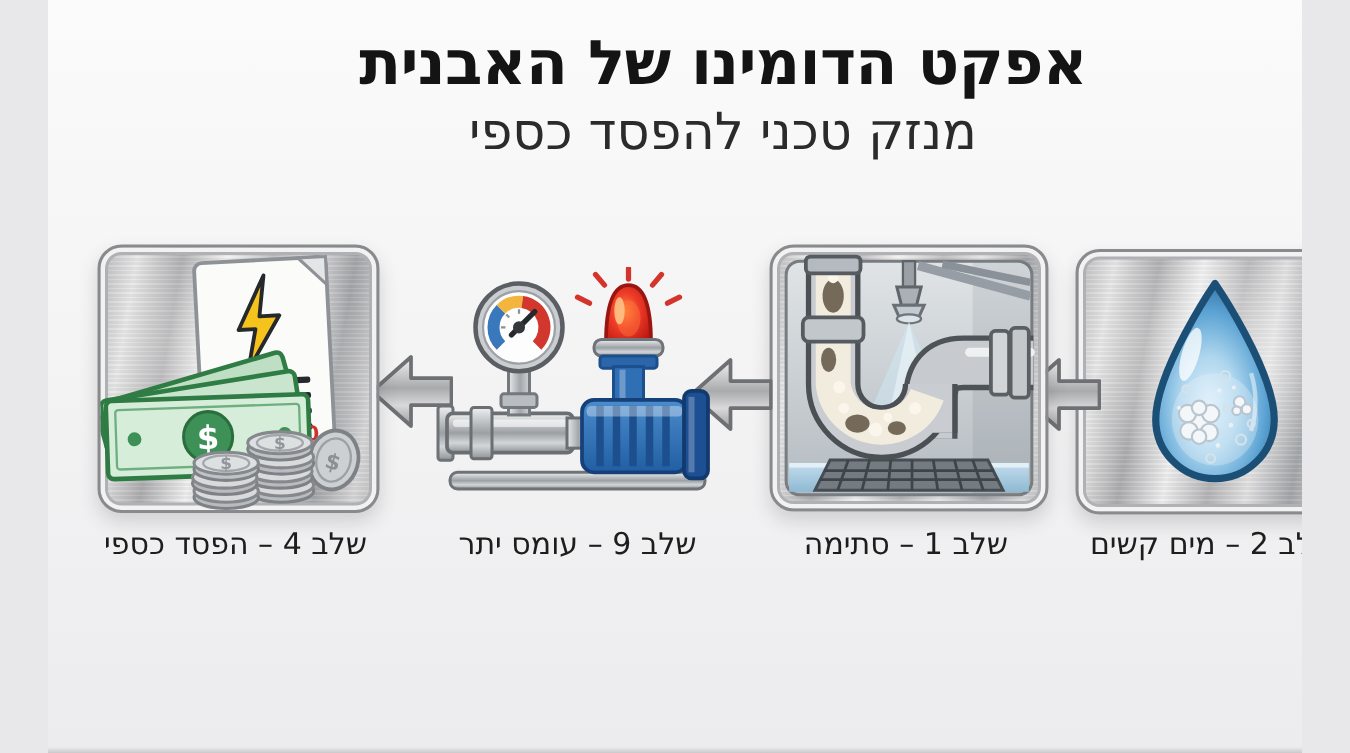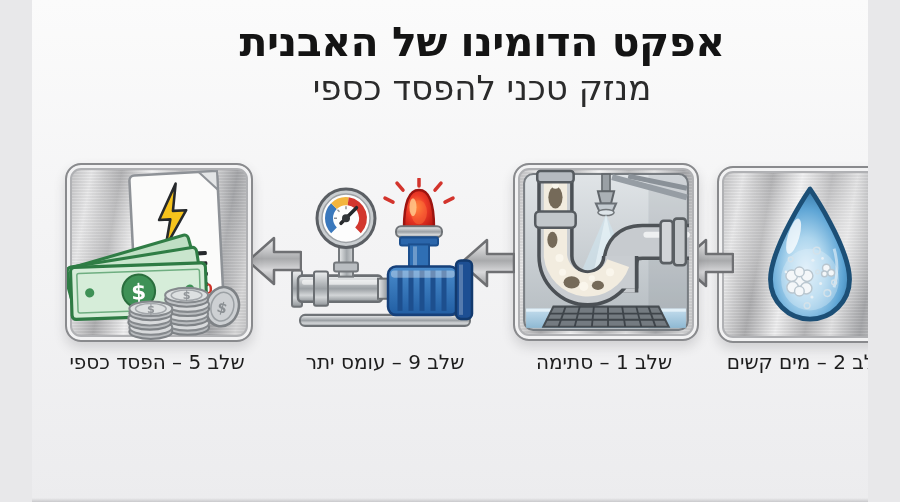--- a/index.html
+++ b/index.html
@@ -345,17 +345,17 @@
         <ellipse cx="82" cy="156" rx="21" ry="7" fill="#d8dadc" stroke="#85898d" stroke-width="2"></ellipse>
         <ellipse cx="81" cy="151" rx="21" ry="7" fill="#b9bcbf" stroke="#7e8286" stroke-width="2"></ellipse>
         <ellipse cx="81" cy="147" rx="21" ry="7" fill="#d8dadc" stroke="#85898d" stroke-width="2"></ellipse>
         <ellipse cx="82" cy="142" rx="21" ry="7" fill="#c0c3c6" stroke="#7e8286" stroke-width="2"></ellipse>
         <ellipse cx="82" cy="138" rx="21" ry="7" fill="#dde0e1" stroke="#85898d" stroke-width="2"></ellipse>
         <ellipse cx="82" cy="138" rx="15" ry="5" fill="none" stroke="#a3a7ab" stroke-width="1.5"></ellipse>
         <text x="82" y="142" text-anchor="middle" font-size="11" font-weight="bold" fill="#92969a" font-family="DejaVu Sans, sans-serif">$</text>
       </g>
     </svg>
   </div>
-  <div class="stage-label label-4">שלב 5 – הפסד כספי</div>
+  <div class="stage-label label-4">שלב 4 – הפסד כספי</div>
 
   <div class="bottom-edge"></div>
   <div class="red-dot"></div>
 </div>
 
 </body></html>

